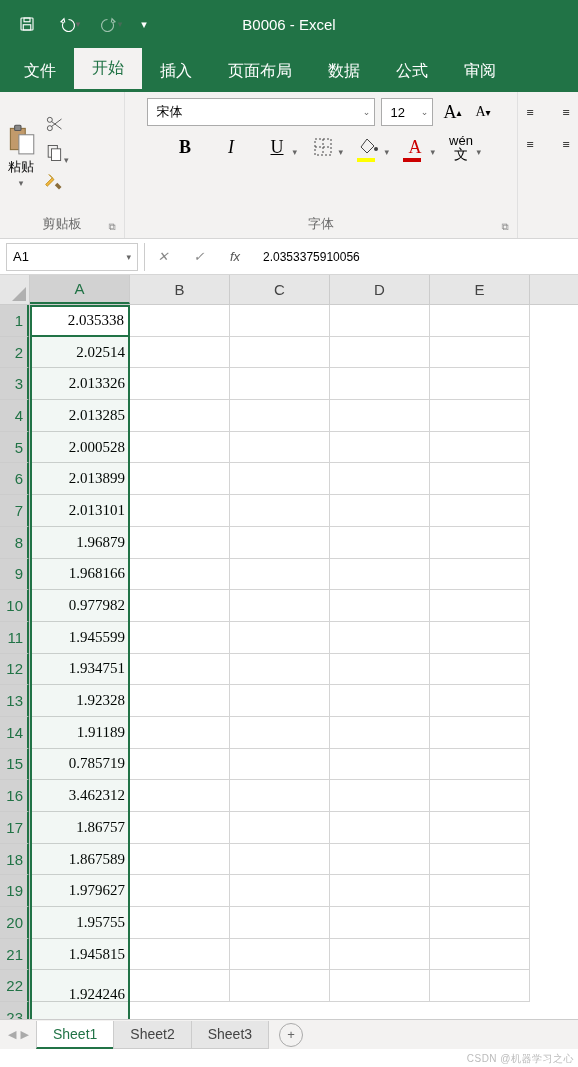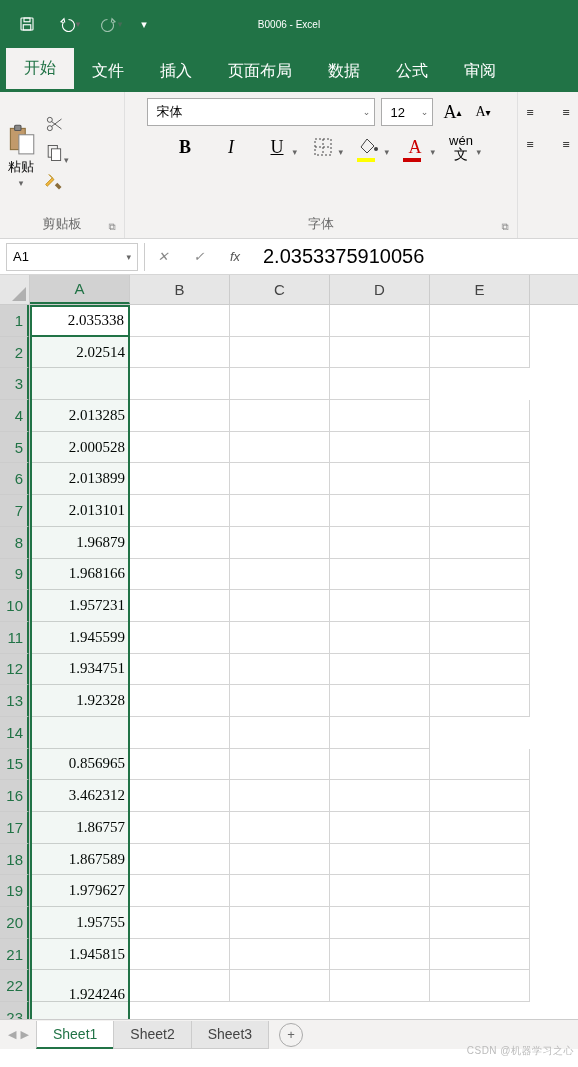--- a/index.html
+++ b/index.html
@@ -1,21 +1,21 @@
 <!DOCTYPE html>
 <html><head>
 <meta charset="utf-8">
 <style>
 *{box-sizing:border-box;margin:0;padding:0;font-family:"Microsoft YaHei",Arial,sans-serif;font-size:13px;user-select:none}
 body{width:578px;height:1067px;overflow:hidden;background:#fff;position:relative}
 .title-bar{height:48px;background:#217346;color:#fff;display:flex;align-items:center;position:relative}
 .qat{display:flex;align-items:center;gap:4px;padding-left:8px}
 .qat-btn{width:38px;height:38px;display:flex;align-items:center;justify-content:center;color:#fff}
 .qat-btn svg{width:18px;height:18px;stroke:#fff;fill:none;stroke-width:1.5}
-.title-text{position:absolute;left:0;right:0;text-align:center;font-size:10px;pointer-events:none}
+.title-text{position:absolute;left:0;right:0;text-align:center;font-size:15px;pointer-events:none}
 .tabs{display:flex;background:#217346;height:44px;align-items:flex-end;padding:0 6px}
 .tab{padding:10px 18px;color:#fff;font-size:16px;cursor:pointer}
 .tab.active{background:#f3f2f1;color:#217346;border-bottom:3px solid #217346;position:relative}
 .tab.active::after{content:"";position:absolute;left:14px;right:14px;bottom:-3px;height:3px;background:#217346}
 .ribbon{background:#f3f2f1;border-bottom:1px solid #d6d6d6;height:147px;display:flex}
 .group{display:flex;flex-direction:column;justify-content:space-between;padding:6px 4px 3px;border-right:1px solid #e0e0e0}
 .group-body{flex:1;display:flex;align-items:center}
 .group-label{text-align:center;font-size:12px;color:#6a6a6a;padding:4px 0 2px;position:relative}
 .dialog-launcher{position:absolute;right:2px;bottom:2px;width:12px;height:12px;font-size:10px;color:#888}
 .clip-big{display:flex;flex-direction:column;align-items:center;gap:2px}
@@ -31,21 +31,21 @@
 .fbtn .caret{position:absolute;right:-6px;bottom:3px}
 .grow-a{display:flex;align-items:center;font-family:"Times New Roman",serif;font-size:18px;padding:0 4px}
 .grow-a sup{font-size:10px}
 .align-group{flex-direction:column;gap:6px;padding-top:2px}
 .align-row{display:flex;gap:8px}
 .formula-bar{height:36px;background:#fff;border-bottom:1px solid #d6d6d6;display:flex;align-items:center}
 .name-box{width:132px;height:28px;border:1px solid #ccc;margin:0 6px;display:flex;align-items:center;padding:0 6px;justify-content:space-between;background:#fff}
 .fb-sep{width:1px;background:#ccc;height:28px}
 .fb-btn{width:36px;height:28px;display:flex;align-items:center;justify-content:center;color:#888;font-style:italic}
 .fb-fx{font-style:italic;font-family:serif;color:#555}
-.fb-input{flex:1;padding:0 10px;font-size:20px}
+.fb-input{flex:1;padding:0 10px;font-size:12px}
 .grid-area{position:relative;height:759px;overflow:hidden}
 .sel-all{position:absolute;left:0;top:0;width:30px;height:30px;background:#e6e6e6;border-right:1px solid #ccc;border-bottom:1px solid #ccc}
 .sel-all::after{content:"";position:absolute;right:3px;bottom:3px;border:7px solid transparent;border-right-color:#b0b0b0;border-bottom-color:#b0b0b0}
 .col-headers{position:absolute;left:30px;top:0;right:0;height:30px;display:flex;background:#e6e6e6;border-bottom:1px solid #ccc}
 .col-h{border-right:1px solid #ccc;display:flex;align-items:center;justify-content:center;font-size:15px;color:#444}
 .col-h.sel{background:#d2d2d2;border-bottom:2px solid #217346;color:#217346}
 .row-headers{position:absolute;left:0;top:30px;width:30px;background:#e6e6e6;border-right:1px solid #ccc}
 .row-h{height:31.7px;border-bottom:1px solid #ccc;display:flex;align-items:center;justify-content:flex-end;padding-right:4px;font-size:15px;color:#444}
 .row-h.sel{background:#d2d2d2;border-right:2px solid #217346;color:#217346}
 .cells{position:absolute;left:30px;top:30px;right:0}
@@ -53,21 +53,21 @@
 .cell{border-right:1px solid #d4d4d4;border-bottom:1px solid #d4d4d4;display:flex;align-items:center;justify-content:flex-end;padding:0 4px;font-size:15px;font-family:SimSun,serif}
 .selection{position:absolute;border:2px solid #217346;background:rgba(33,115,70,0.06);pointer-events:none}
 .sel-handle{position:absolute;width:7px;height:7px;background:#217346;right:-4px;bottom:-4px}
 .active-cell{position:absolute;background:#fff;border:2px solid #217346;pointer-events:none;display:flex;align-items:center;justify-content:flex-end;padding:0 4px;font-family:SimSun,serif;font-size:15px}
 .sheet-tabs{position:absolute;bottom:18px;left:0;right:0;height:30px;background:#f3f2f1;border-top:1px solid #ccc;display:flex;align-items:center}
 .st-nav{display:flex;gap:4px;padding:0 8px;color:#aaa}
 .st-nav span{font-size:11px}
 .sheet-tab{padding:5px 16px;border:1px solid #ccc;border-top:none;background:#e6e6e6;font-size:14px;color:#444;margin-left:-1px}
 .sheet-tab.active{background:#fff;border-bottom:2px solid #217346;color:#217346}
 .add-sheet{width:24px;height:24px;border:1px solid #aaa;border-radius:50%;display:flex;align-items:center;justify-content:center;margin-left:10px;font-size:16px;color:#666}
-.watermark{position:absolute;bottom:9px;right:4px;font-size:10px;color:#bbb;letter-spacing:0.5px}
+.watermark{position:absolute;bottom:1px;right:4px;font-size:10px;color:#bbb;letter-spacing:0.5px}
 </style>
 </head>
 <body>
 
 <div class="title-bar">
   <div class="qat">
     <div class="qat-btn">
       <svg viewBox="0 0 24 24">
           <rect x="4" y="4" width="16" height="16" rx="1"></rect>
           <rect x="8" y="4" width="8" height="5"></rect>
@@ -87,22 +87,22 @@
         <span class="caret">▾</span>
     </div>
     <div class="qat-btn" style="width:20px">
       <span style="font-size:11px">▾</span>
     </div>
   </div>
   <div class="title-text">B0006 - Excel</div>
 </div>
 
 <div class="tabs" id="tabs">
+    <div class="tab">文件</div>
     <div class="tab active">开始</div>
-    <div class="tab">文件</div>
     <div class="tab">插入</div>
     <div class="tab">页面布局</div>
     <div class="tab">数据</div>
     <div class="tab">公式</div>
     <div class="tab">审阅</div>
   </div>
 
 <div class="ribbon">
   <div class="group" style="width:125px">
     <div class="group-body">
@@ -255,20 +255,21 @@
         <div class="cell" style="width: 100px;"></div>
       </div>
       <div class="row">
         <div class="cell" style="width: 100px;">2.02514</div>
         <div class="cell" style="width: 100px;"></div>
         <div class="cell" style="width: 100px;"></div>
         <div class="cell" style="width: 100px;"></div>
         <div class="cell" style="width: 100px;"></div>
       </div>
       <div class="row">
+        <div class="cell" style="width: 100px;">2.013326</div>
         <div class="cell" style="width: 100px;"></div>
         <div class="cell" style="width: 100px;"></div>
         <div class="cell" style="width: 100px;"></div>
         <div class="cell" style="width: 100px;"></div>
       </div>
       <div class="row">
         <div class="cell" style="width: 100px;">2.013285</div>
         <div class="cell" style="width: 100px;"></div>
         <div class="cell" style="width: 100px;"></div>
         <div class="cell" style="width: 100px;"></div>
@@ -303,21 +304,21 @@
         <div class="cell" style="width: 100px;"></div>
       </div>
       <div class="row">
         <div class="cell" style="width: 100px;">1.968166</div>
         <div class="cell" style="width: 100px;"></div>
         <div class="cell" style="width: 100px;"></div>
         <div class="cell" style="width: 100px;"></div>
         <div class="cell" style="width: 100px;"></div>
       </div>
       <div class="row">
-        <div class="cell" style="width: 100px;">1.957231</div>
+        <div class="cell" style="width: 100px;">0.977982</div>
         <div class="cell" style="width: 100px;"></div>
         <div class="cell" style="width: 100px;"></div>
         <div class="cell" style="width: 100px;"></div>
         <div class="cell" style="width: 100px;"></div>
       </div>
       <div class="row">
         <div class="cell" style="width: 100px;">1.945599</div>
         <div class="cell" style="width: 100px;"></div>
         <div class="cell" style="width: 100px;"></div>
         <div class="cell" style="width: 100px;"></div>
@@ -331,27 +332,28 @@
         <div class="cell" style="width: 100px;"></div>
       </div>
       <div class="row">
         <div class="cell" style="width: 100px;">1.92328</div>
         <div class="cell" style="width: 100px;"></div>
         <div class="cell" style="width: 100px;"></div>
         <div class="cell" style="width: 100px;"></div>
         <div class="cell" style="width: 100px;"></div>
       </div>
       <div class="row">
-        <div class="cell" style="width: 100px;"></div>
-        <div class="cell" style="width: 100px;"></div>
-        <div class="cell" style="width: 100px;"></div>
-        <div class="cell" style="width: 100px;"></div>
-      </div>
-      <div class="row">
-        <div class="cell" style="width: 100px;">0.856965</div>
+        <div class="cell" style="width: 100px;">1.91189</div>
+        <div class="cell" style="width: 100px;"></div>
+        <div class="cell" style="width: 100px;"></div>
+        <div class="cell" style="width: 100px;"></div>
+        <div class="cell" style="width: 100px;"></div>
+      </div>
+      <div class="row">
+        <div class="cell" style="width: 100px;">0.785719</div>
         <div class="cell" style="width: 100px;"></div>
         <div class="cell" style="width: 100px;"></div>
         <div class="cell" style="width: 100px;"></div>
         <div class="cell" style="width: 100px;"></div>
       </div>
       <div class="row">
         <div class="cell" style="width: 100px;">3.462312</div>
         <div class="cell" style="width: 100px;"></div>
         <div class="cell" style="width: 100px;"></div>
         <div class="cell" style="width: 100px;"></div>

